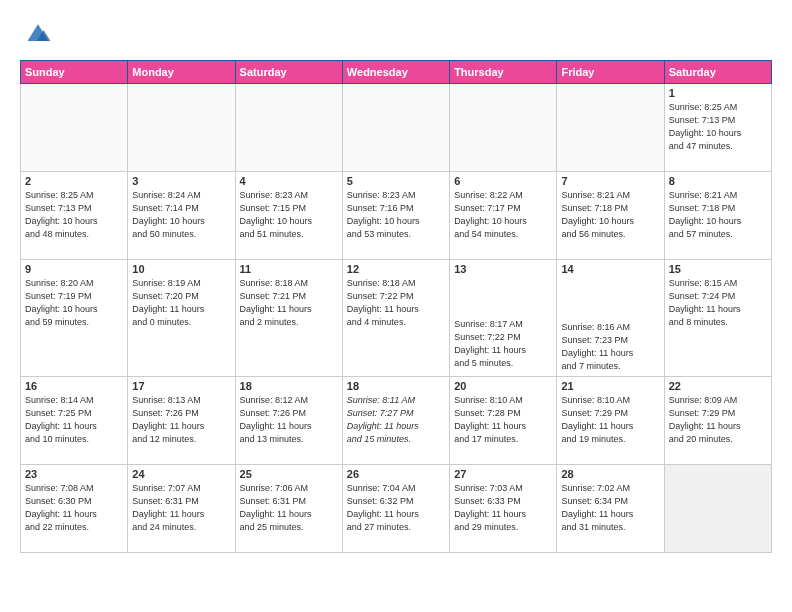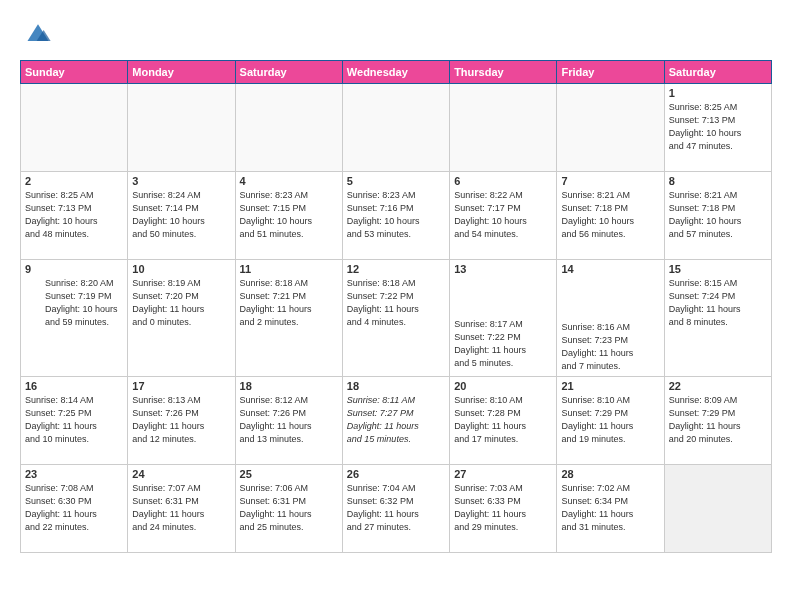--- a/index.html
+++ b/index.html
@@ -192,21 +192,21 @@
               <span class="day-num">8</span>
               <div class="day-info" style="white-space: pre-line;">Sunrise: 8:21 AM
 Sunset: 7:18 PM
 Daylight: 10 hours
 and 57 minutes.</div>
             </td>
           </tr>
           <tr>
             <td>
               <span class="day-num">9</span>
-              <div class="day-info" style="white-space: pre-line; margin-left: 20px;">Sunrise: 8:20 AM
+              <div class="day-info" style="white-space: pre-line;">Sunrise: 8:20 AM
 Sunset: 7:19 PM
 Daylight: 10 hours
 and 59 minutes.</div>
             </td>
             <td>
               <span class="day-num">10</span>
               <div class="day-info" style="white-space: pre-line;">Sunrise: 8:19 AM
 Sunset: 7:20 PM
 Daylight: 11 hours
 and 0 minutes.</div>

